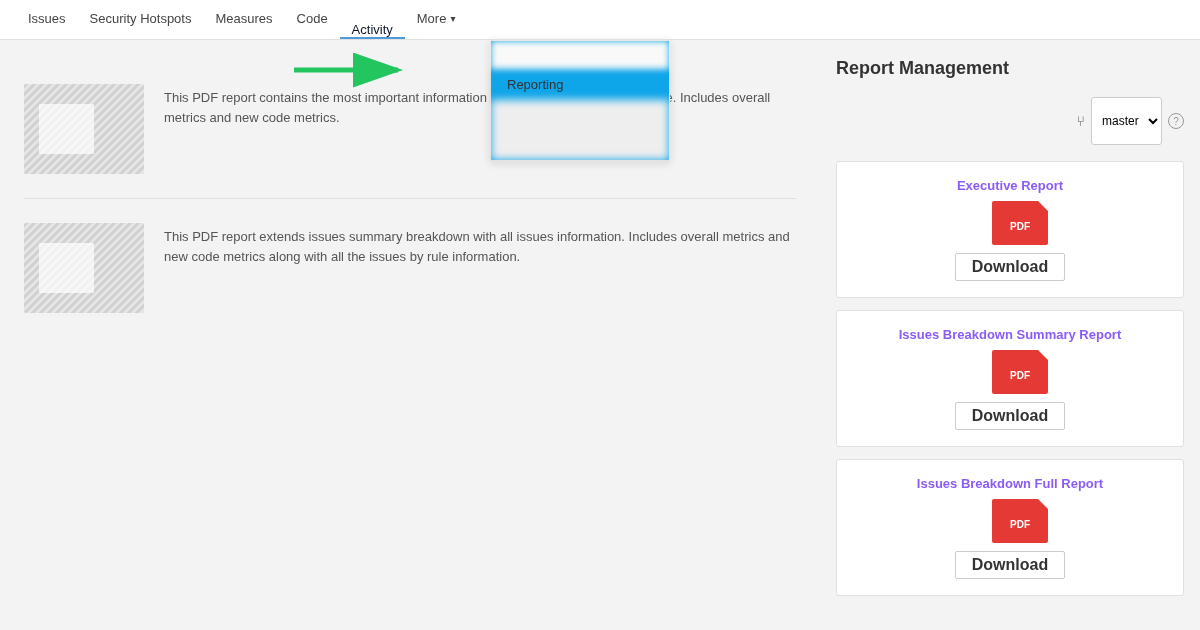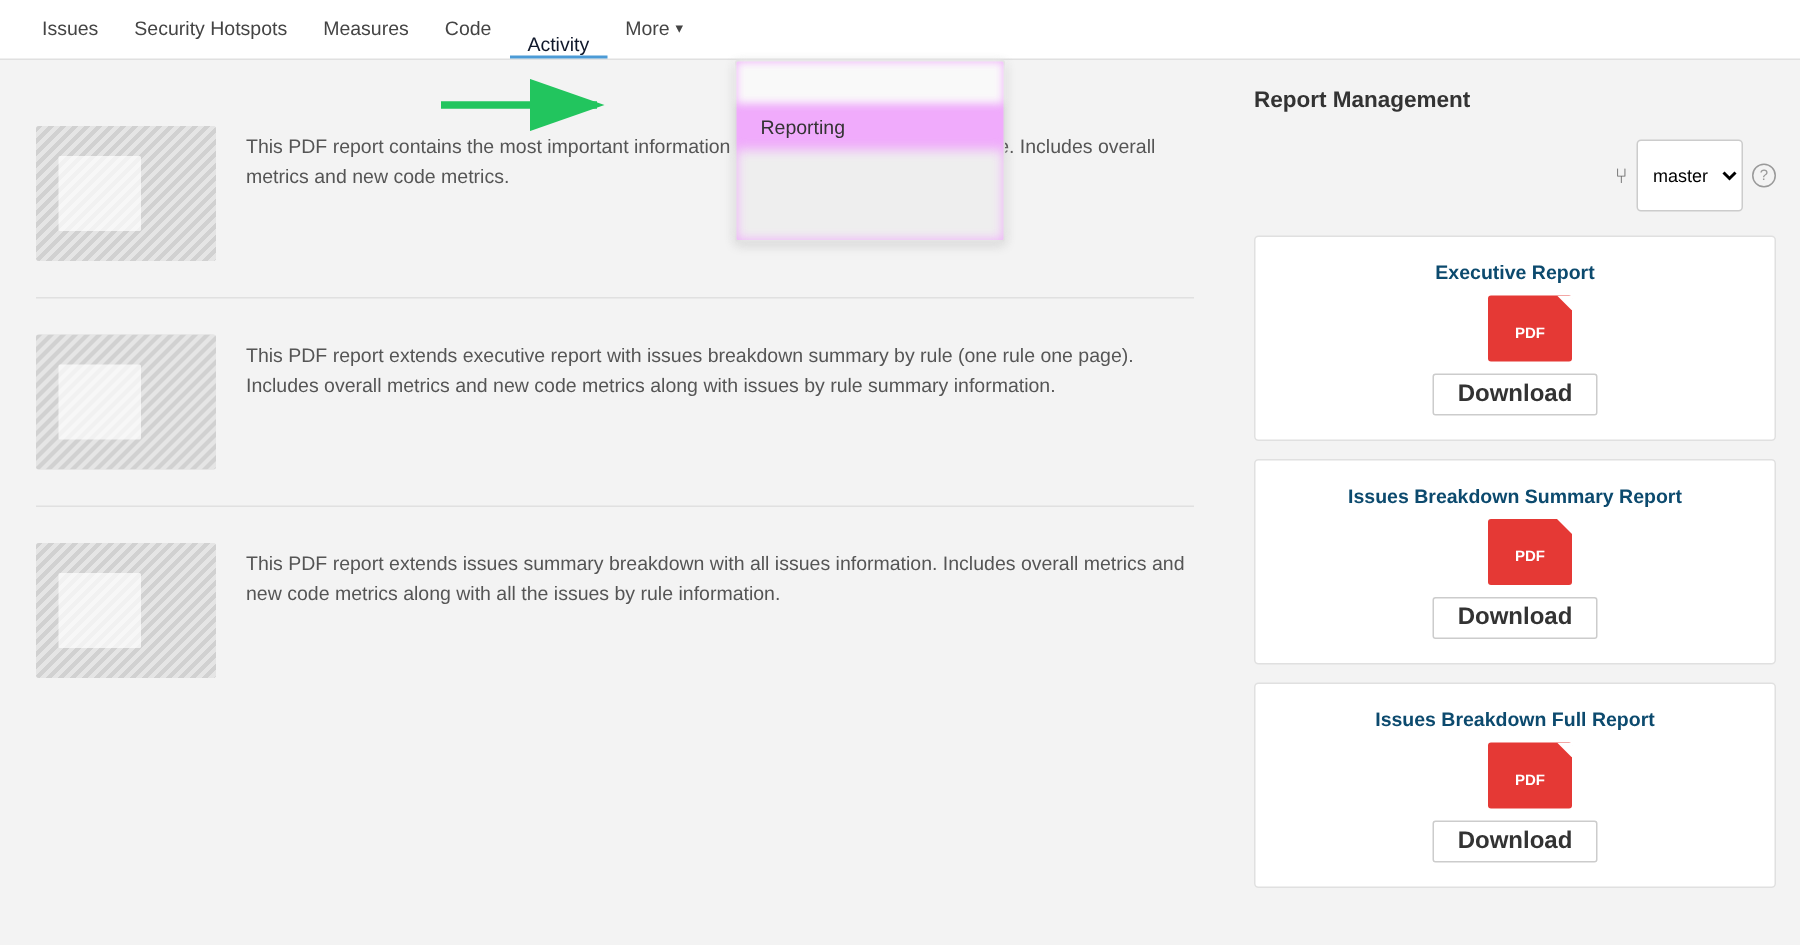--- a/index.html
+++ b/index.html
@@ -42,21 +42,21 @@
     .nav-item .chevron {
       margin-left: 4px;
       font-size: 10px;
     }
 
     
     .dropdown-container {
       position: absolute;
       top: 40px;
       left: 490px;
-      background: #f0abfc;
+      background: #0ea5e9;
       border: 1px solid #ddd;
       border-radius: 2px;
       box-shadow: 0 2px 8px rgba(0,0,0,0.15);
       min-width: 180px;
       z-index: 200;
     }
     .dropdown-item {
       padding: 8px 16px;
       cursor: pointer;
       font-size: 13px;
@@ -190,21 +190,21 @@
       padding: 16px;
       display: flex;
       flex-direction: column;
       align-items: center;
       gap: 8px;
       margin-bottom: 12px;
     }
     .report-card-title {
       font-size: 13px;
       font-weight: bold;
-      color: #0c4a6e;
+      color: #8b5cf6;
       text-align: center;
     }
     .pdf-icon {
       width: 36px;
       height: 44px;
       position: relative;
     }
     .pdf-icon-body {
       width: 56px;
       height: 44px;
@@ -245,21 +245,21 @@
     
     .right-area {
       width: 380px;
       flex-shrink: 0;
       padding: 10px 16px;
       display: flex;
       flex-direction: column;
     }
 
     .report-mgmt-title {
-      font-size: 15px;
+      font-size: 18px;
       font-weight: 600;
       color: #333;
       margin-bottom: 10px;
       padding: 8px 0;
     }
   </style>
 </head>
 <body>
 
 <nav class="top-nav">
@@ -308,27 +308,20 @@
   <div class="left-panel">
 
     <div class="report-section">
       <div class="report-preview">
         <div class="report-preview-blur"></div>
         <div class="report-preview-white"></div>
       </div>
       <div class="report-desc">This PDF report contains the most important information for your project in just one page. Includes overall metrics and new code metrics.</div>
     </div>
 
-    <div class="report-section">
-      <div class="report-preview">
-        <div class="report-preview-blur"></div>
-        <div class="report-preview-white"></div>
-      </div>
-      <div class="report-desc">This PDF report extends executive report with issues breakdown summary by rule (one rule one page). Includes overall metrics and new code metrics along with issues by rule summary information.</div>
-    </div>
 
     <div class="report-section">
       <div class="report-preview">
         <div class="report-preview-blur"></div>
         <div class="report-preview-white"></div>
       </div>
       <div class="report-desc">This PDF report extends issues summary breakdown with all issues information. Includes overall metrics and new code metrics along with all the issues by rule information.</div>
     </div>
 
   </div>

